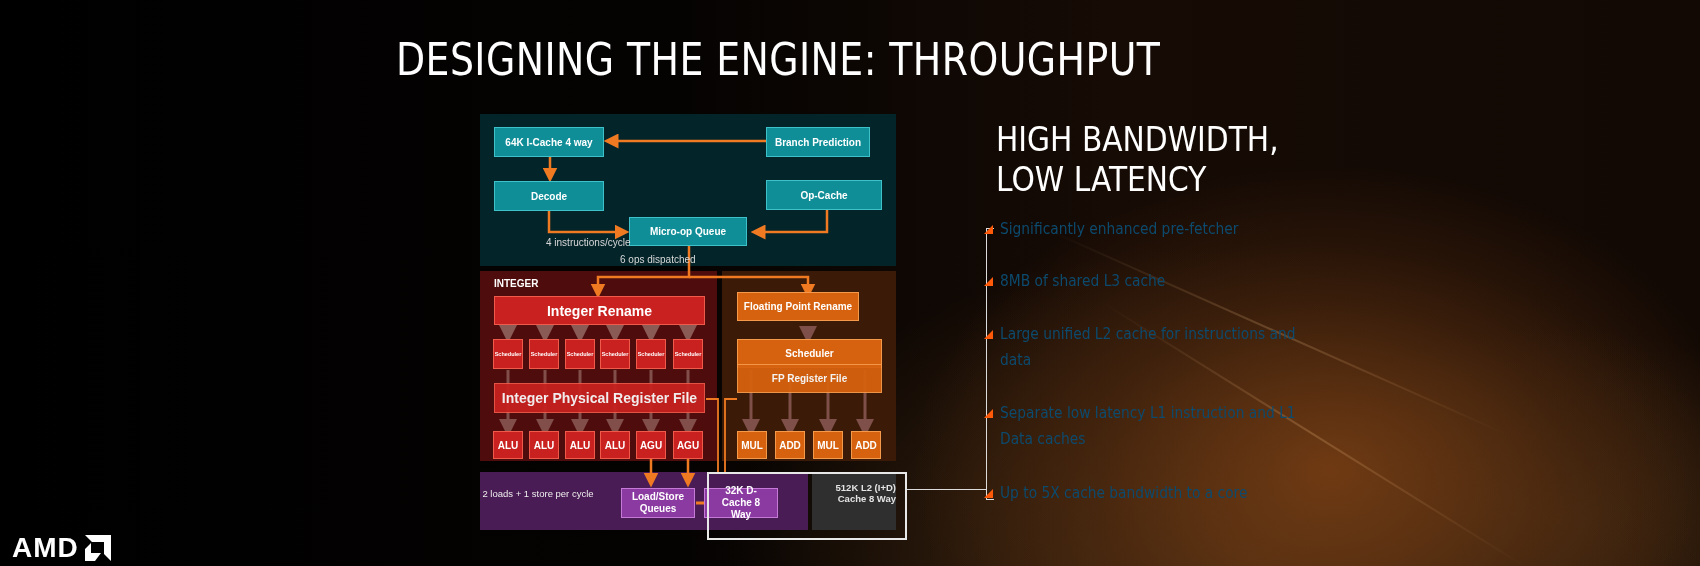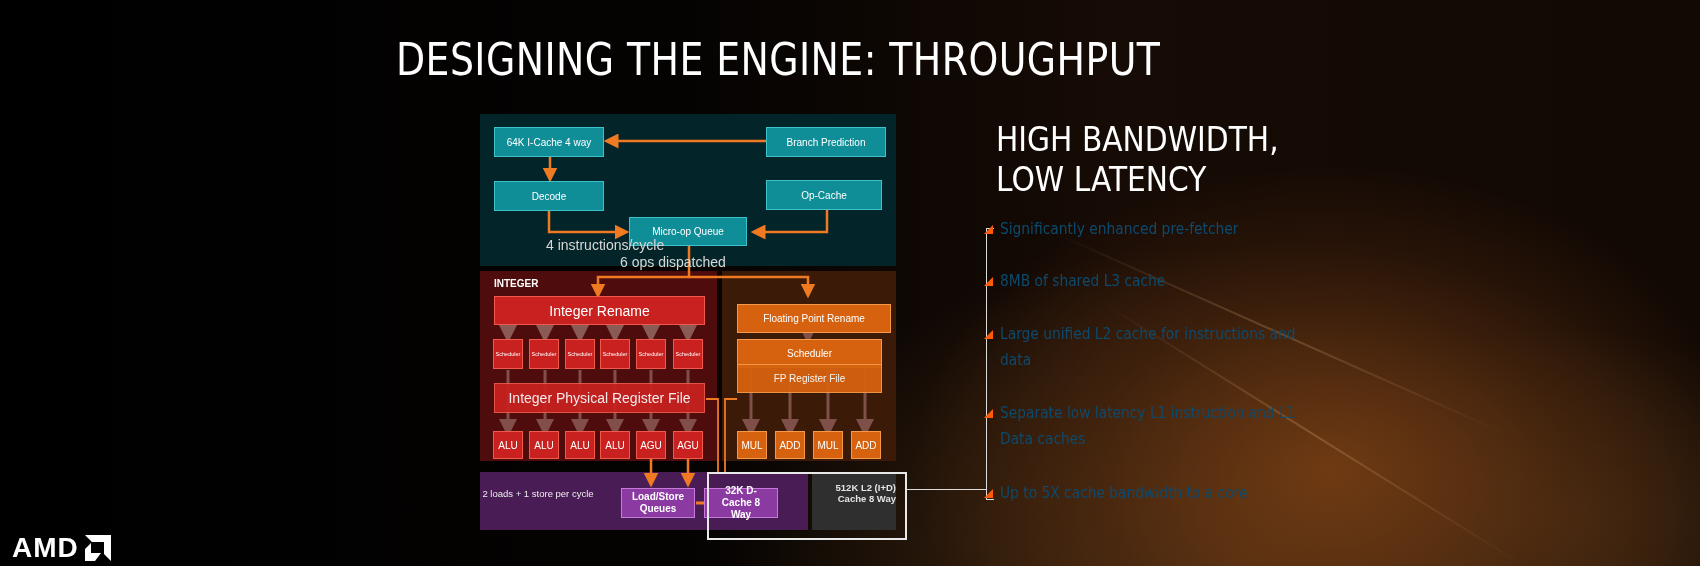--- a/index.html
+++ b/index.html
@@ -35,29 +35,29 @@
     .panel { position: absolute; }
     .frontend { left: 480px; top: 114px; width: 416px; height: 152px; background: #032429; }
     .integer-panel { left: 480px; top: 271px; width: 237px; height: 190px; background: #4e0c0c; }
     .fp-panel { left: 722px; top: 271px; width: 174px; height: 190px; background: #3b1a07; }
     .ls-panel { left: 480px; top: 472px; width: 328px; height: 58px; background: #4a1c55; }
     .l2-panel { left: 812px; top: 472px; width: 84px; height: 58px; background: #2f2f2f; }
     .l1-frame { position: absolute; left: 707px; top: 472px; width: 200px; height: 68px; border: 2px solid #e8e8e8; box-sizing: border-box; }
 
     .box {
       position: absolute; display: flex; align-items: center; justify-content: center; text-align: center;
-      font-weight: normal; color: #fff; box-sizing: border-box;
+      font-weight: bold; color: #fff; box-sizing: border-box;
     }
     .teal { background: #0f8e98; border: 1px solid #3fc1c9; font-size: 10px; }
     .red { background: #c9211f; border: 1px solid #f05a4a; font-size: 14px; }
     .orange { background: #d6620f; border: 1px solid #f59a4a; font-size: 10px; }
     .purple { background: #8a3aa0; border: 1px solid #c67ad8; font-size: 10px; line-height: 12px; font-weight: bold; }
     .sched-small { font-size: 5.5px; }
     .unit { font-size: 10px; }
-    .label-small { position: absolute; font-size: 14px; color: #d8d8d8; white-space: nowrap; }
+    .label-small { position: absolute; font-size: 10px; color: #d8d8d8; white-space: nowrap; }
     .panel-label { position: absolute; font-size: 10px; font-weight: bold; color: #fff; }
     .l2-text { position: absolute; left: 812px; top: 482px; width: 84px; text-align: right; font-size: 9.5px; font-weight: bold; color: #e4e4e4; line-height: 11px; }
     .ls-text { position: absolute; left: 480px; top: 488px; width: 116px; text-align: center; font-size: 9.5px; color: #eee; line-height: 11px; }
 
     svg.arrows { position: absolute; left: 0; top: 0; }
 
     
     .heading {
       position: absolute; left: 996px; top: 120px; font-family: "DejaVu Sans", sans-serif; font-size: 33px; line-height: 40px;
       transform: scaleX(0.9); transform-origin: left top; color: #fff; white-space: nowrap;
@@ -135,21 +135,21 @@
     <line x1="651" y1="458" x2="651" y2="480" stroke="#f07a22" stroke-width="2.5" marker-end="url(#ah)"></line>
     <line x1="688" y1="458" x2="688" y2="480" stroke="#f07a22" stroke-width="2.5" marker-end="url(#ah)"></line>
 
     <line x1="696" y1="503" x2="716" y2="503" stroke="#f07a22" stroke-width="3" marker-end="url(#ah)"></line>
 
     <polyline points="706,399 718,399 718,474" fill="none" stroke="#f07a22" stroke-width="1.8"></polyline>
     <polyline points="737,399 725,399 725,474" fill="none" stroke="#f07a22" stroke-width="1.8"></polyline>
   </svg>
 
   <div class="box teal" style="left:494px;top:127px;width:110px;height:30px;">64K I-Cache 4 way</div>
-  <div class="box teal" style="left:766px;top:127px;width:120px;height:30px;">Branch Prediction</div>
+  <div class="box teal" style="left:766px;top:127px;width:104px;height:30px;">Branch Prediction</div>
   <div class="box teal" style="left:494px;top:181px;width:110px;height:30px;">Decode</div>
   <div class="box teal" style="left:766px;top:180px;width:116px;height:30px;">Op-Cache</div>
   <div class="box teal" style="left:629px;top:217px;width:118px;height:29px;">Micro-op Queue</div>
   <div class="label-small" style="left:546px;top:237px;">4 instructions/cycle</div>
   <div class="label-small" style="left:620px;top:254px;">6 ops dispatched</div>
 
   <div class="panel-label" style="left:494px;top:278px;">INTEGER</div>
   <div class="box red" style="left:494px;top:296px;width:211px;height:29px;">Integer Rename</div>
   <div class="box red sched-small" style="left:493px;top:339px;width:30px;height:30px;">Scheduler</div>
   <div class="box red sched-small" style="left:529px;top:339px;width:30px;height:30px;">Scheduler</div>
@@ -158,21 +158,21 @@
   <div class="box red sched-small" style="left:636px;top:339px;width:30px;height:30px;">Scheduler</div>
   <div class="box red sched-small" style="left:673px;top:339px;width:30px;height:30px;">Scheduler</div>
   <div class="box red" style="left:494px;top:383px;width:211px;height:30px;opacity:0.92;">Integer Physical Register File</div>
   <div class="box red unit" style="left:493px;top:431px;width:30px;height:28px;">ALU</div>
   <div class="box red unit" style="left:529px;top:431px;width:30px;height:28px;">ALU</div>
   <div class="box red unit" style="left:565px;top:431px;width:30px;height:28px;">ALU</div>
   <div class="box red unit" style="left:600px;top:431px;width:30px;height:28px;">ALU</div>
   <div class="box red unit" style="left:636px;top:431px;width:30px;height:28px;">AGU</div>
   <div class="box red unit" style="left:673px;top:431px;width:30px;height:28px;">AGU</div>
 
-  <div class="box orange" style="left:737px;top:304px;width:154px;height:29px;">Floating Point Rename</div>
+  <div class="box orange" style="left:737px;top:292px;width:122px;height:29px;">Floating Point Rename</div>
   <div class="box orange" style="left:737px;top:339px;width:145px;height:29px;">Scheduler</div>
   <div class="box orange" style="left:737px;top:364px;width:145px;height:29px;opacity:0.95;">FP Register File</div>
   <div class="box orange unit" style="left:737px;top:431px;width:30px;height:28px;">MUL</div>
   <div class="box orange unit" style="left:775px;top:431px;width:30px;height:28px;">ADD</div>
   <div class="box orange unit" style="left:813px;top:431px;width:30px;height:28px;">MUL</div>
   <div class="box orange unit" style="left:851px;top:431px;width:30px;height:28px;">ADD</div>
 
   <div class="ls-text">2 loads + 1 store per cycle</div>
   <div class="box purple" style="left:621px;top:488px;width:74px;height:30px;padding:0 6px;">Load/Store Queues</div>
   <div class="box purple" style="left:704px;top:488px;width:74px;height:30px;padding:0 8px;">32K D-Cache 8 Way</div>

